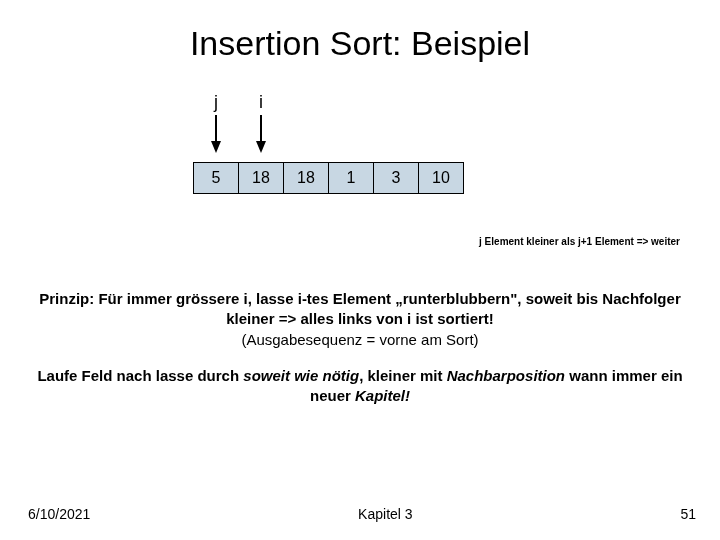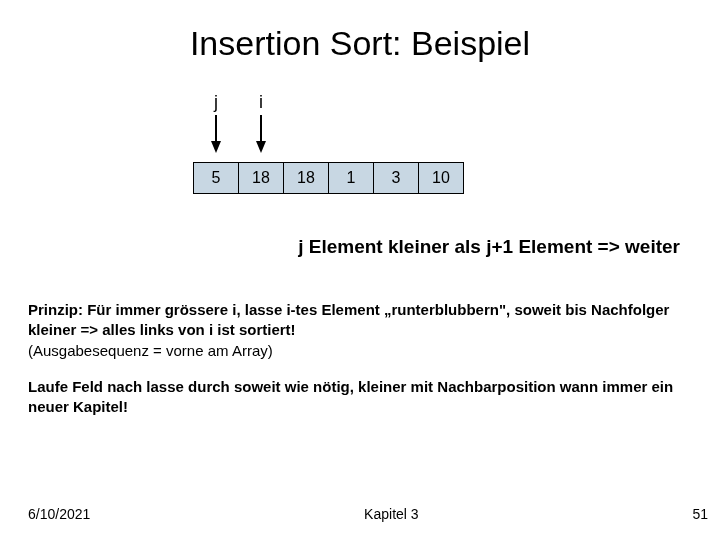--- a/index.html
+++ b/index.html
@@ -47,43 +47,44 @@
     align-items: center;
     justify-content: center;
     font-size: 16px;
     margin-left: -1px;
   }
   .cell:first-child { margin-left: 0; }
   .status {
     position: absolute;
     top: 236px;
     right: 40px;
-    font-size: 19px;
+    font-size: 10px;
     font-weight: 700;
   }
   .body-text {
     position: absolute;
-    top: 300px;
+    top: 289px;
     left: 28px;
     right: 28px;
     font-size: 15px;
     line-height: 1.35;
+    text-align: center;
   }
   .body-text p { margin: 0 0 16px 0; }
   .footer {
     position: absolute;
     bottom: 18px;
     left: 28px;
-    right: 12px;
+    right: 24px;
     font-size: 14px;
     display: flex;
     justify-content: space-between;
   }
   .b { font-weight: 700; }
-  .i { }
+  .i { font-style: italic; }
 </style>
 </head>
 <body>
 
 <div class="title">Insertion Sort: Beispiel</div>
 
 <div class="arrow-row">
   <div class="pointer" id="ptr-j" style="left: 193px;">
     <div class="lbl">j</div>
     <svg width="14" height="40">
@@ -107,21 +108,21 @@
     <div class="cell">1</div>
     <div class="cell">3</div>
     <div class="cell">10</div>
   </div>
 
 <div class="status">j Element kleiner als j+1 Element =&gt; weiter</div>
 
 <div class="body-text">
   <p>
     <span class="b">Prinzip: Für immer grössere i, lasse i-tes Element „runterblubbern", soweit bis Nachfolger kleiner =&gt; alles links von i ist sortiert!</span><br>
-    <span>(Ausgabesequenz = vorne am Array)</span>
+    <span>(Ausgabesequenz = vorne am Sort)</span>
   </p>
   <p class="b">
     <span>Laufe Feld nach lasse durch </span><span class="i">soweit wie nötig</span><span>, kleiner mit </span><span class="i">Nachbarposition</span><span> wann immer ein neuer </span><span class="i">Kapitel!</span>
   </p>
 </div>
 
 <div class="footer">
   <span>6/10/2021</span>
   <span>Kapitel 3</span>
   <span>51</span>

